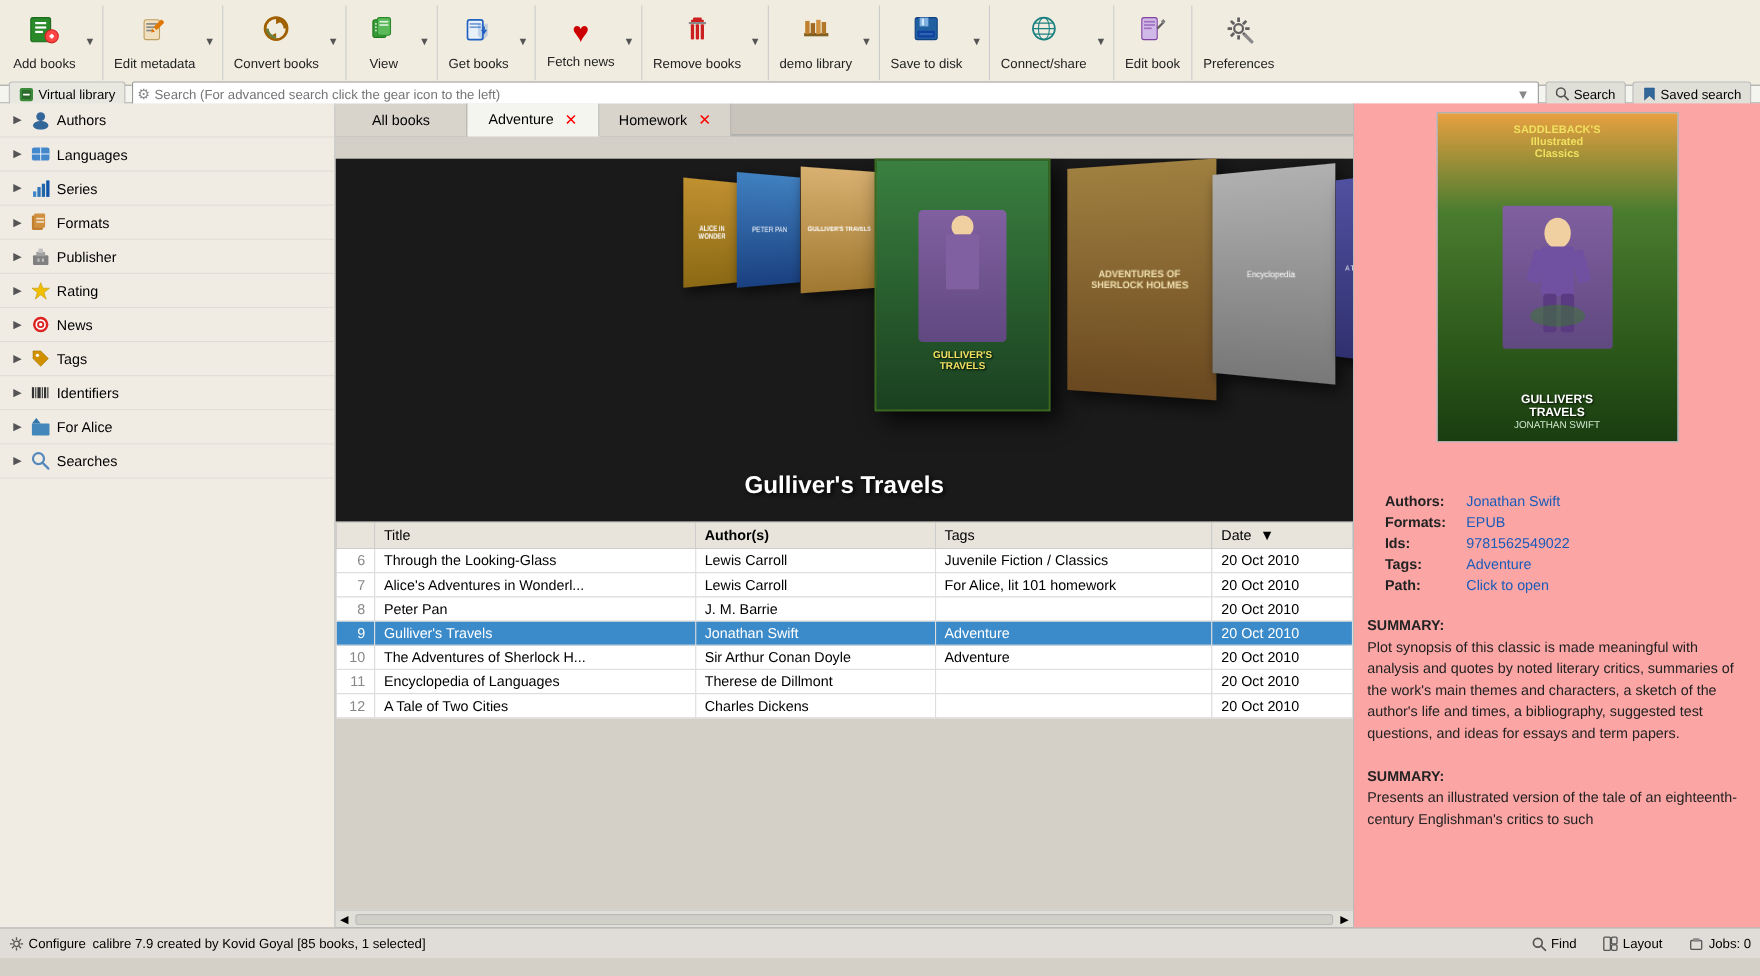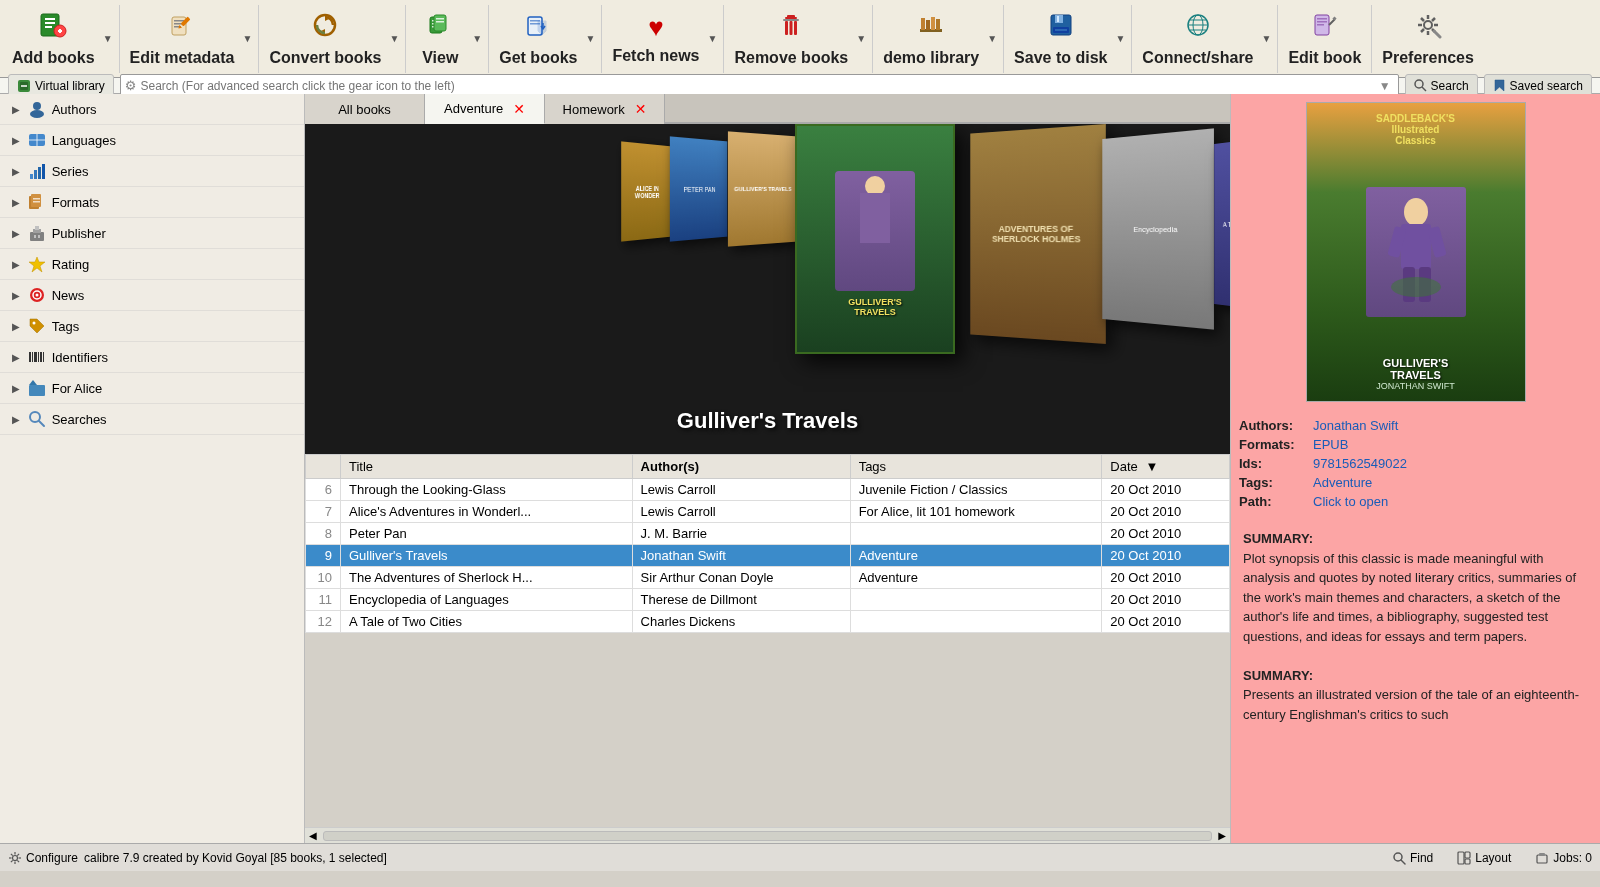--- a/index.html
+++ b/index.html
@@ -13,21 +13,21 @@
     .toolbar-group {
       display: flex; align-items: center; border-right: 1px solid #ccc; padding: 0 4px;
     }
     .toolbar-btn {
       display: flex; flex-direction: column; align-items: center; justify-content: center;
       cursor: pointer; padding: 4px 6px; border-radius: 4px; min-width: 60px; height: 68px;
       background: none; border: none; font-size: 11px; color: #222;
       position: relative;
     }
     .toolbar-icon { font-size: 24px; margin-bottom: 4px; }
-    .toolbar-btn-label { font-size: 16px; white-space: nowrap; font-weight: bold; }
+    .toolbar-btn-label { font-size: 12px; white-space: nowrap; }
     .toolbar-dropdown {
       display: flex; flex-direction: column; align-items: center; justify-content: center;
       cursor: pointer; padding: 0 2px; height: 68px; border: none; background: none; color: #555;
       font-size: 10px;
     }
 
     
     #searchbar {
       display: flex; align-items: center; background: #f5f5f0; border-bottom: 1px solid #aaa;
       padding: 4px 8px; height: 16px; gap: 6px;
@@ -68,21 +68,21 @@
       display: flex; flex-direction: column; overflow-y: auto;
     }
     .sidebar-item {
       display: flex; align-items: center; padding: 6px 8px 6px 12px; cursor: pointer;
       border-bottom: 1px solid #e0ddd8; gap: 6px;
     }
     .sidebar-arrow { font-size: 10px; color: #555; margin-right: 2px; }
     .sidebar-label { font-size: 13px; }
 
     
-    #content-area { flex: 1; display: flex; flex-direction: column; overflow: hidden; }
+    #content-area { flex: 1; display: flex; flex-direction: column; overflow: hidden; gap: 20px; }
     #tabs {
       display: flex; background: #d8d4cc; border-bottom: 1px solid #aaa; height: 30px;
     }
     .tab {
       display: flex; align-items: center; padding: 0 16px; cursor: pointer; font-size: 13px;
       border-right: 1px solid #aaa; background: #d8d4cc; height: 30px; gap: 6px;
       min-width: 120px; justify-content: center;
     }
     .tab.active { background: #f5f5f0; border-bottom: 1px solid #f5f5f0; font-weight: normal; }
     .tab-close { color: red; font-size: 14px; cursor: pointer; margin-left: 4px; }
@@ -123,21 +123,21 @@
 
     
     #detail-panel {
       width: 370px; min-width: 370px; background: #fca5a5; border-left: 1px solid #bbb;
       overflow-y: auto; display: flex; flex-direction: column;
     }
     #book-cover-large {
       width: 220px; height: 300px; margin: 8px auto; display: block;
       background: #ccc; border: 1px solid #aaa; overflow: hidden;
     }
-    #book-info { padding: 8px 8px; font-size: 13px; }
+    #book-info { padding: 8px 28px; font-size: 13px; margin-top: 30px; }
     .info-row { display: flex; margin-bottom: 4px; gap: 4px; }
     .info-label { font-weight: bold; min-width: 70px; color: #222; }
     .info-value { color: #1a5cb8; cursor: pointer; }
     #book-summary { padding: 8px 12px; font-size: 13px; line-height: 1.5; color: #222; }
     .summary-label { font-weight: bold; }
 
     
     #statusbar {
       display: flex; align-items: center; background: #e0ddd8; border-top: 1px solid #aaa;
       height: 28px; padding: 0 8px; font-size: 12px; gap: 16px;

